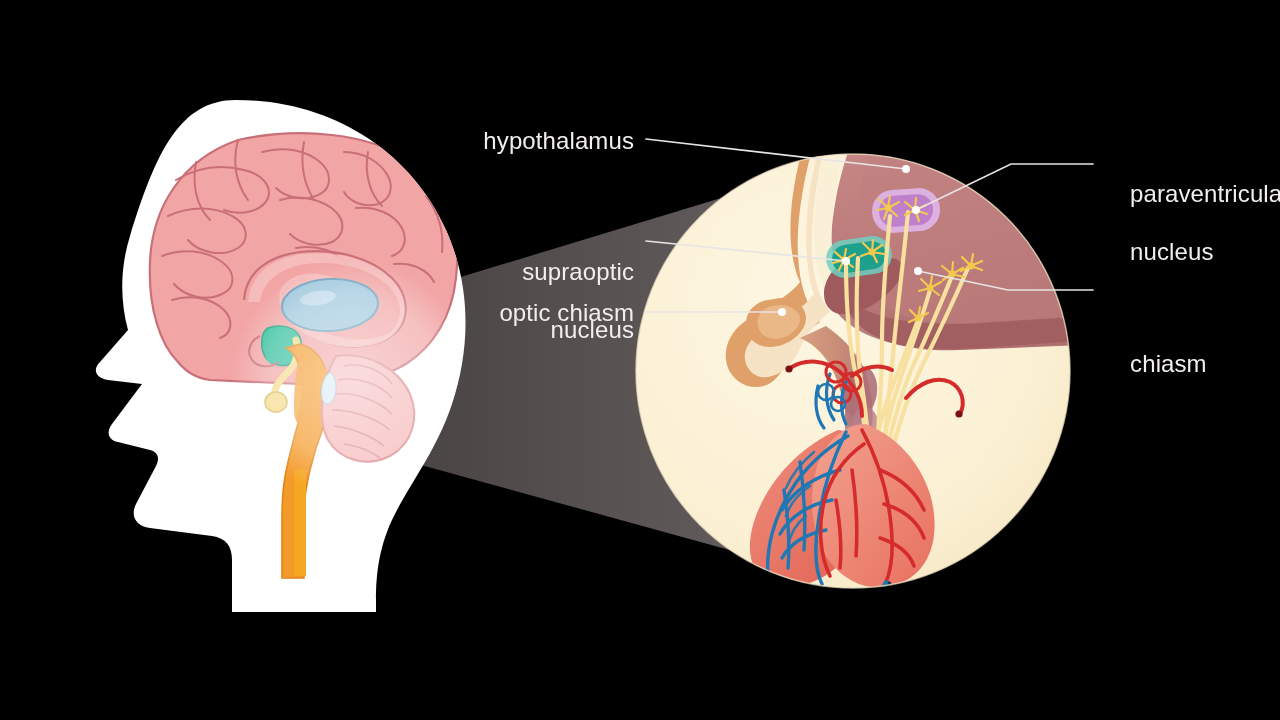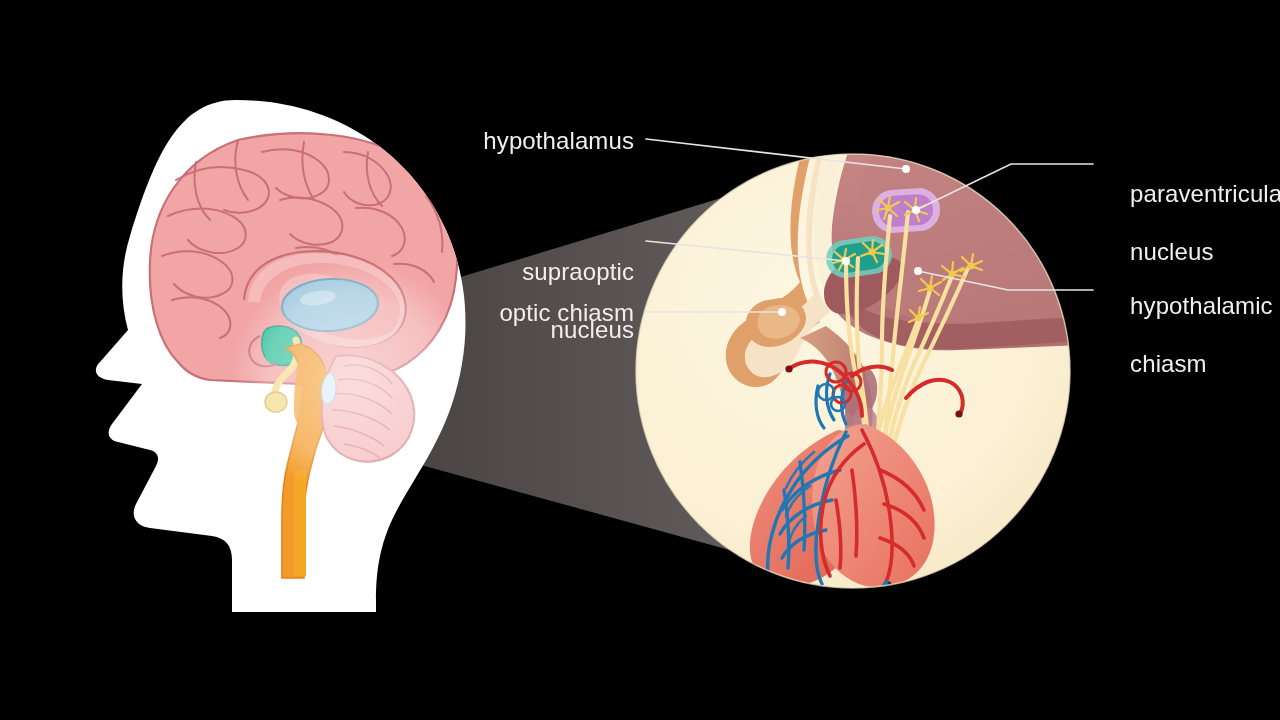--- a/index.html
+++ b/index.html
@@ -382,17 +382,17 @@
   </div>
 
   <div class="lbl right-align" style="left:452px; top:298px; width:182px;">optic chiasm</div>
 
   <div class="lbl left-align" style="left:1103px; top:150px; width:180px;">
     <span>paraventricular</span><br>
     <span>nucleus</span>
   </div>
 
   <div class="lbl left-align" style="left:1103px; top:262px; width:180px;">
-    <span>hypothalamic</span><br>
+    <br>
     <span>chiasm</span>
   </div>
 
 </div>
 
 </body></html>

